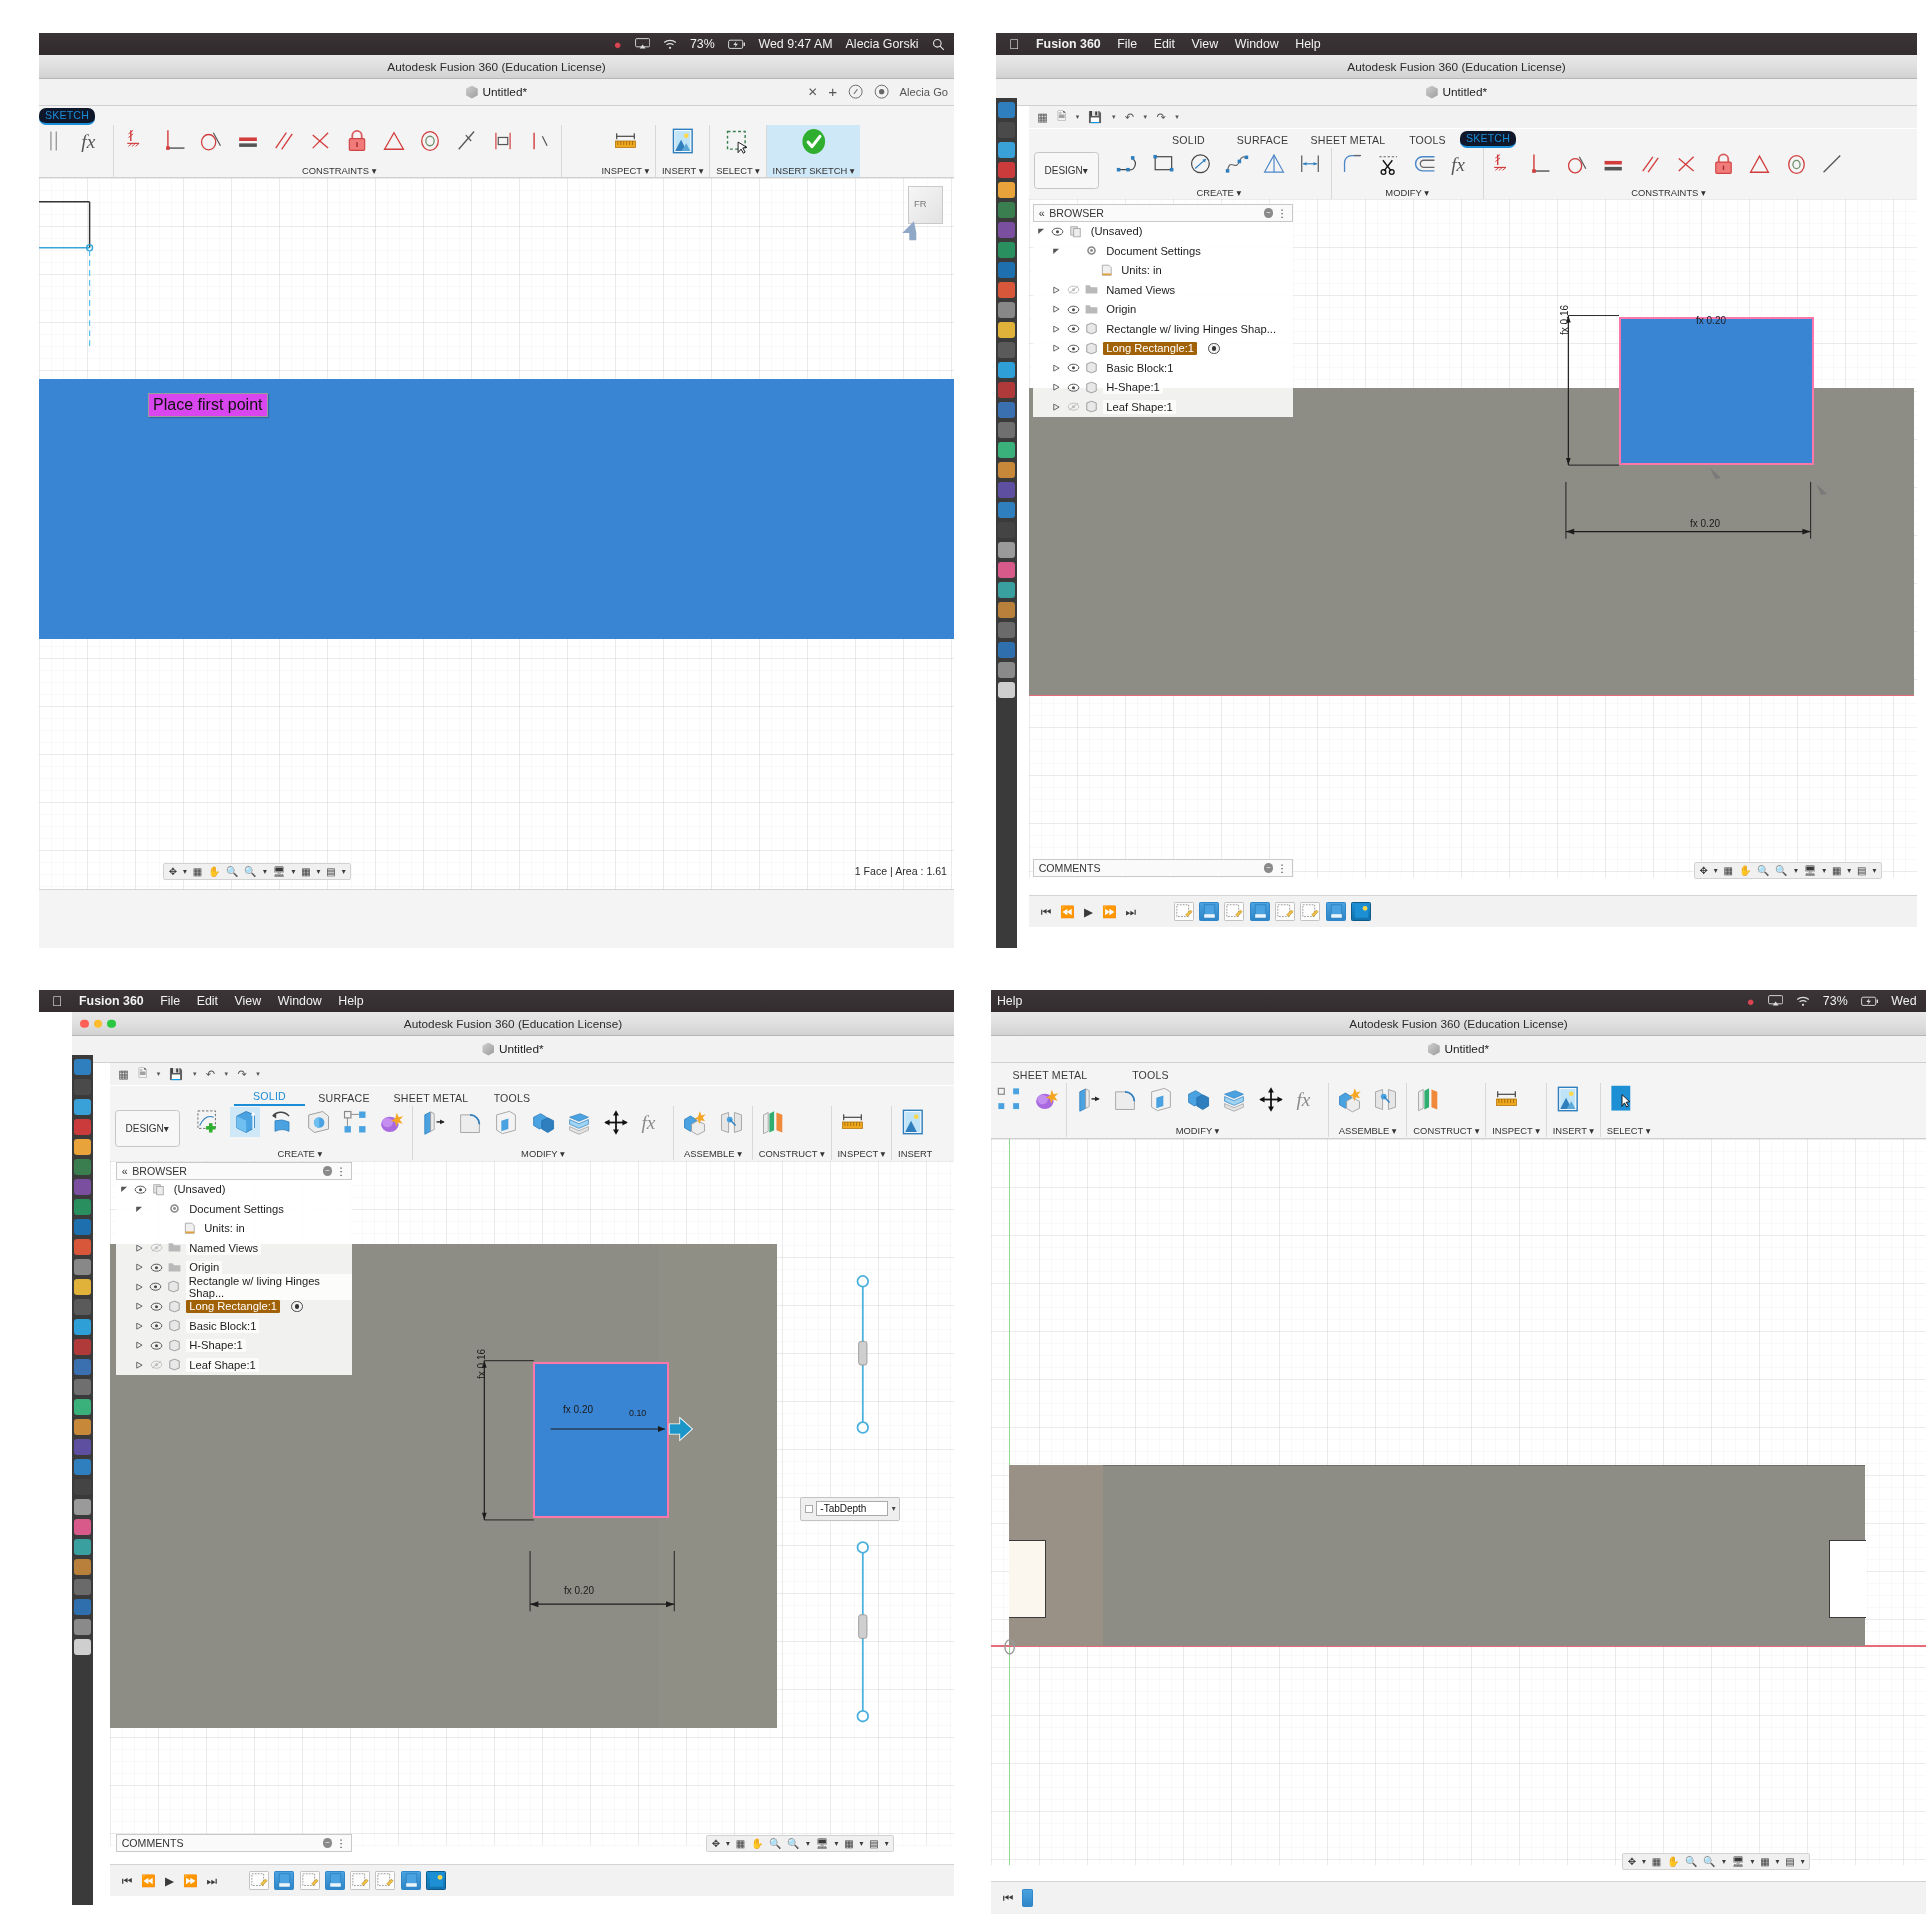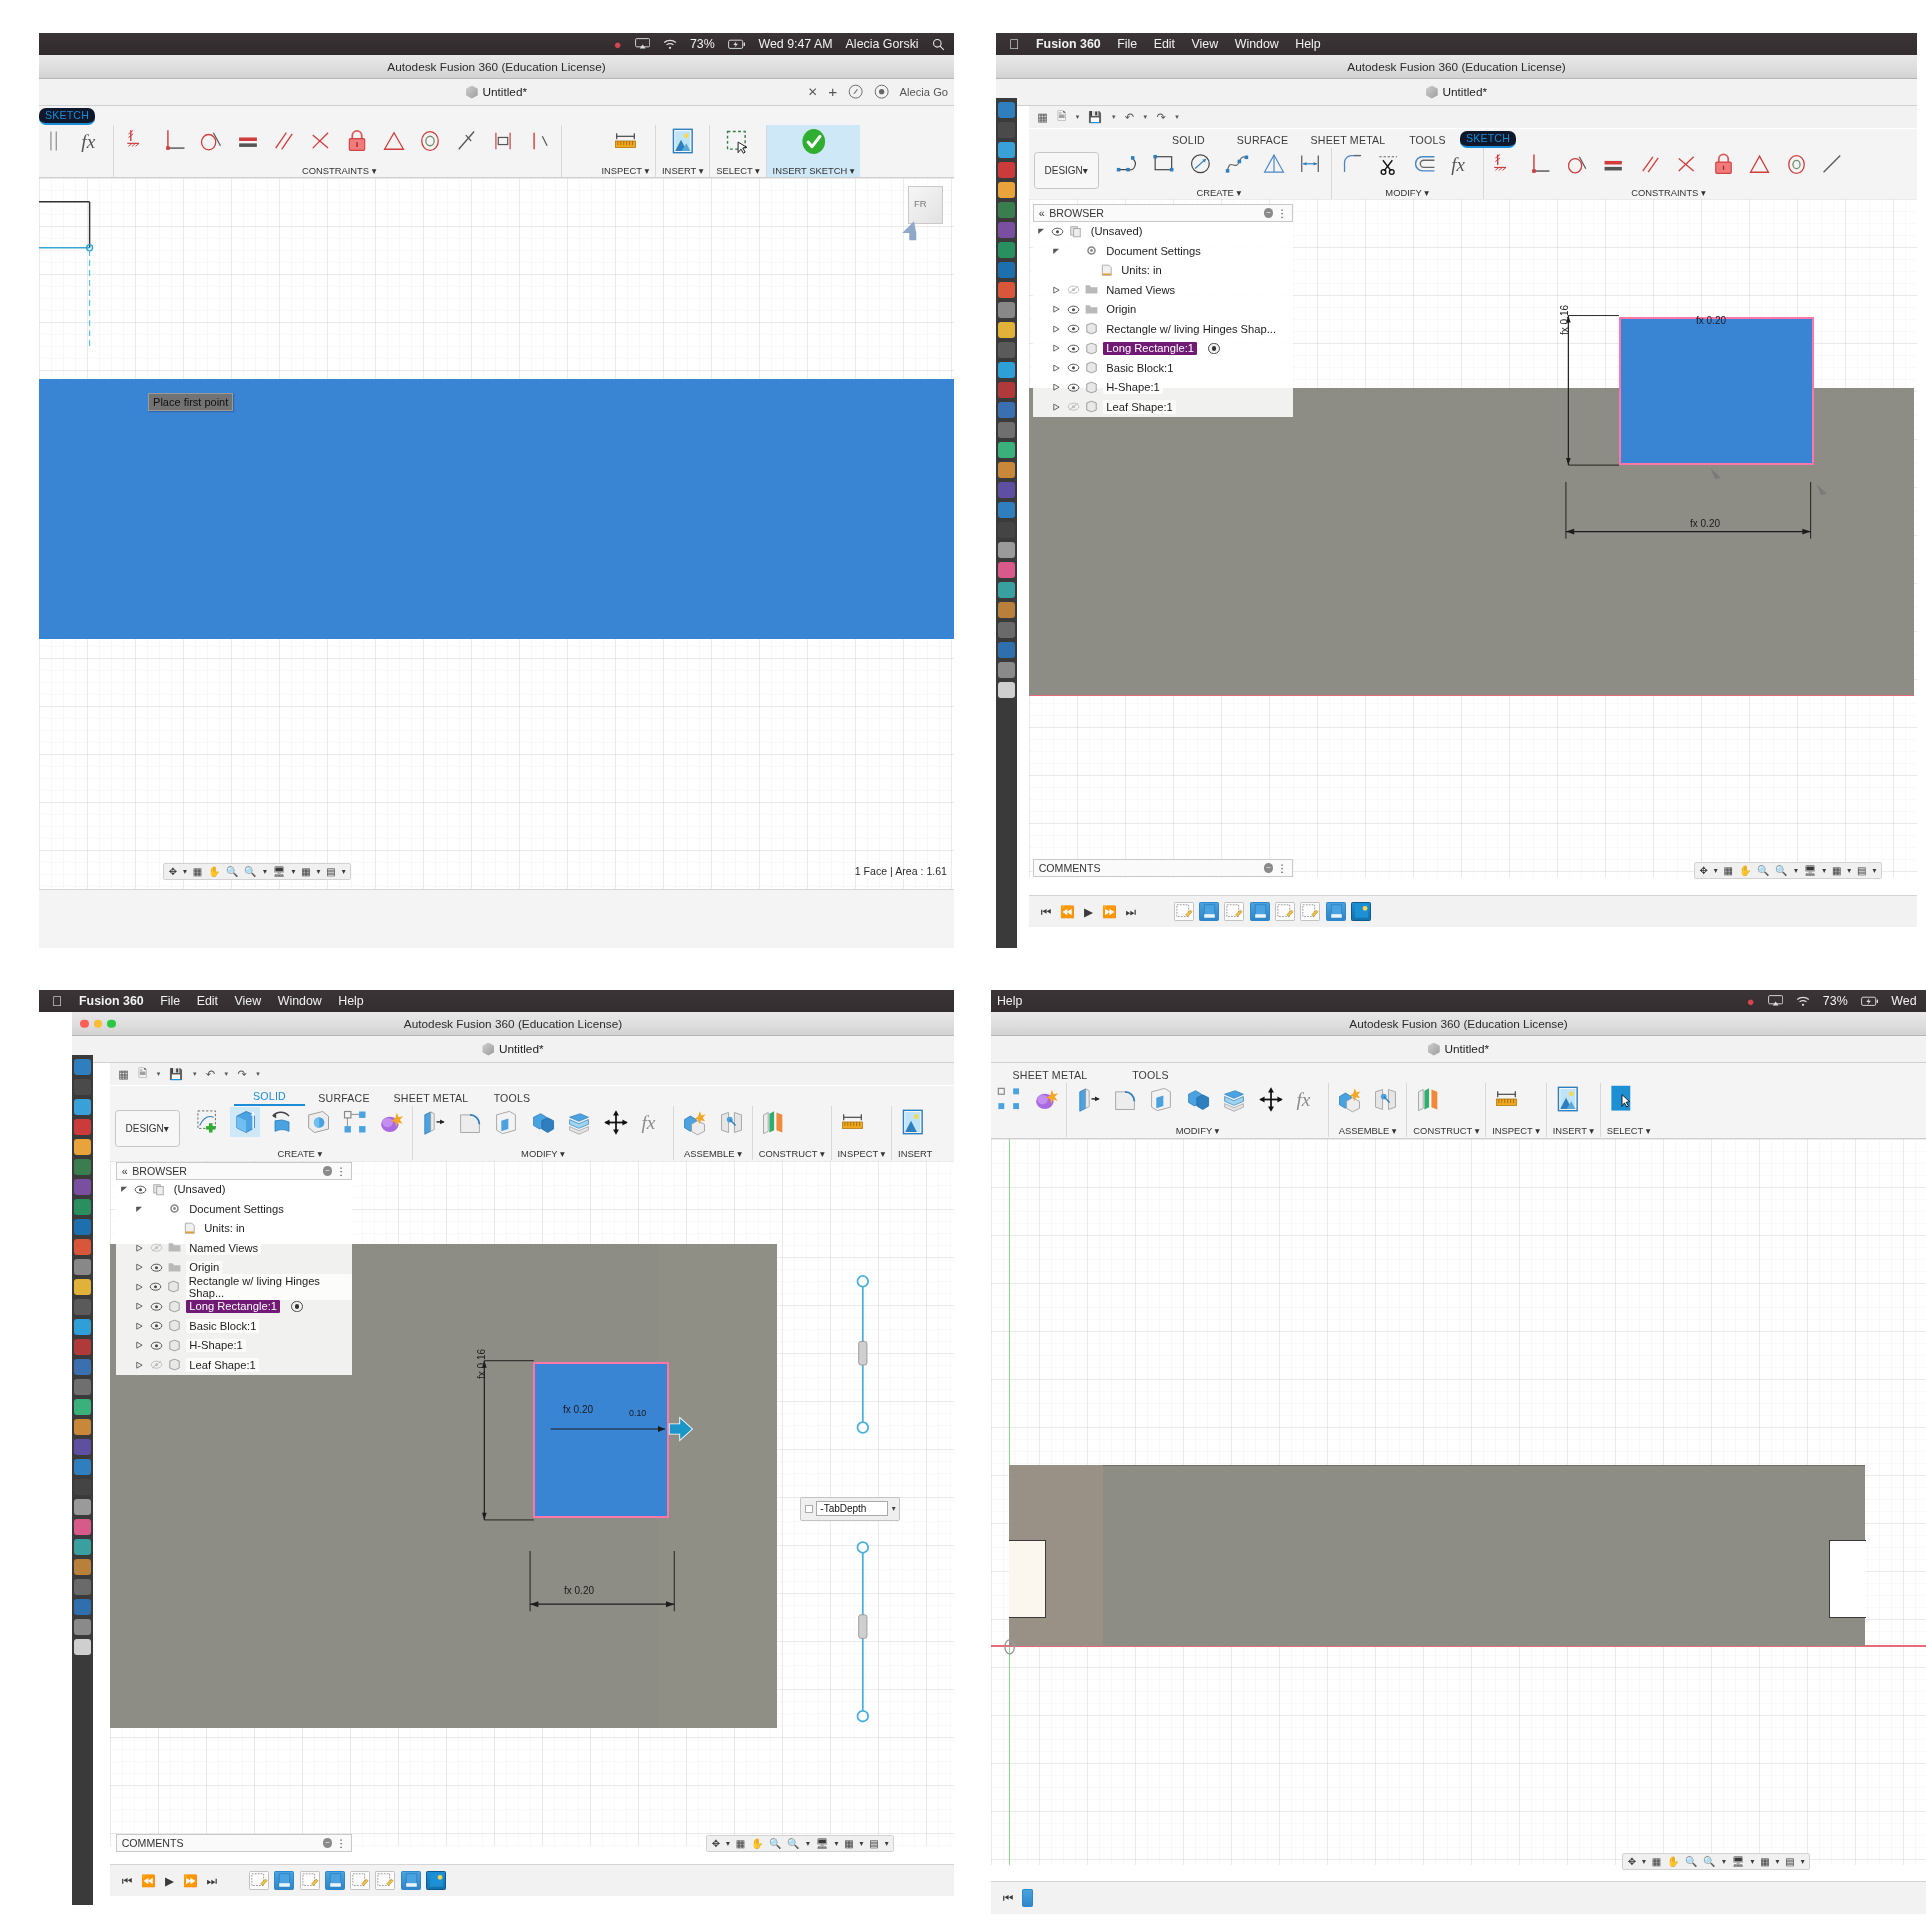--- a/index.html
+++ b/index.html
@@ -72,37 +72,37 @@
        linear-gradient(to bottom, rgba(0,0,0,.055) 0.6px, transparent 0.6px);
      background-size:48px 48px; }
   .gridfine { position:absolute; inset:0;
      background-image:
        linear-gradient(to right, rgba(0,0,0,.025) 0.6px, transparent 0.6px),
        linear-gradient(to bottom, rgba(0,0,0,.025) 0.6px, transparent 0.6px);
      background-size:12px 12px; }
 
   .bluefill{position:absolute;background:#3a84d4;}
   .greyface{position:absolute;background:#8d8d85;}
-  .tooltip{position:absolute;background:#737373;border:0.6px solid #9a9a9a;
-           font-size:11px;color:#111;padding:1.8px 4.1px; box-shadow:0.6px 0.6px 1.2px rgba(0,0,0,.25);}
+  .tooltip{position:absolute;background:#d946ef;border:0.6px solid #9a9a9a;
+           font-size:16px;color:#111;padding:1.8px 4.1px; box-shadow:0.6px 0.6px 1.2px rgba(0,0,0,.25);}
   .dimtxt{position:absolute;font-size:10px;color:#1b1b1b;white-space:nowrap;}
   .dimtxt.vert{transform:rotate(-90deg);transform-origin:left top;}
 
   
   .browser{position:absolute;background:rgba(255,255,255,.88);}
   .bhdr{display:flex;align-items:center;height:17.7px;border:0.6px solid #c9c9c9;background:#fafafa;
         font-size:10.6px;color:#333;padding:0 4.7px;}
   .bhdr .dot{margin-left:auto;width:9.4px;height:9.4px;border-radius:50%;background:#8a8a8a;
         display:flex;align-items:center;justify-content:center;color:#fff;font-size:7.7px;line-height:1;}
   .trow{display:flex;align-items:center;height:19.5px;font-size:11.2px;color:#1c1c1c;gap:5.3px;}
   .trow .twist{width:9.4px;text-align:center;color:#444;font-size:7.7px;}
   .trow .eye{width:13px;color:#4a4a4a;font-size:9.4px;}
   .trow .ico{width:13px;height:13px;}
   .trow .lbl{background:rgba(255,255,255,.75);padding:0.6px 3px;border-radius:1.2px;}
-  .trow.sel .lbl{background:#701a75;color:#fff;}
+  .trow.sel .lbl{background:#a16207;color:#fff;}
 
   
   .navbar{position:absolute;display:flex;align-items:center;gap:5.9px;background:#f0f0f0;
           border:0.6px solid #d2d2d2;border-radius:1.8px;padding:1.8px 4.7px;}
   .navbar span{font-size:10px;color:#3a3a3a;}
   .statustxt{position:absolute;font-size:10.6px;color:#2b2b2b;}
   .timeline{position:absolute;left:0;width:100%;height:32px;background:#f2f2f2;border-top:0.6px solid #d4d4d4;
             display:flex;align-items:center;gap:5.9px;padding-left:9.4px;}
   .tlbtn{font-size:11.8px;color:#3a3a3a;width:15.3px;text-align:center;}
   .tlchip{width:20px;height:19px;border:0.6px solid #c3c3c3;background:#fdfdfd;border-radius:1.2px;}

